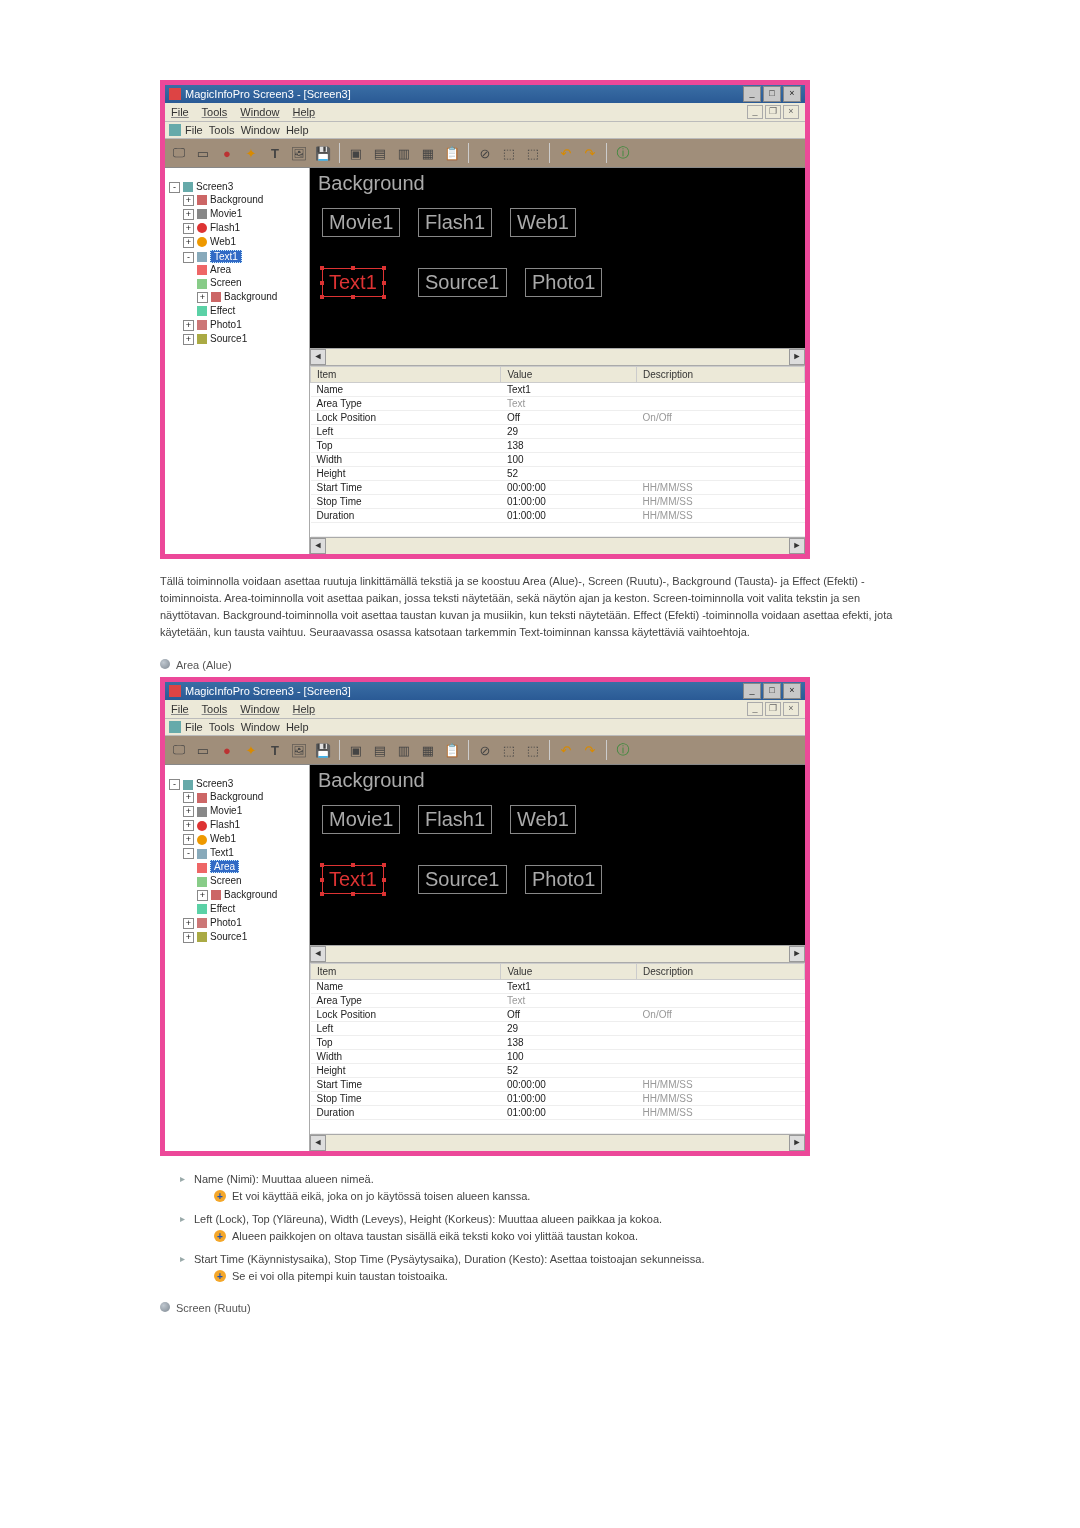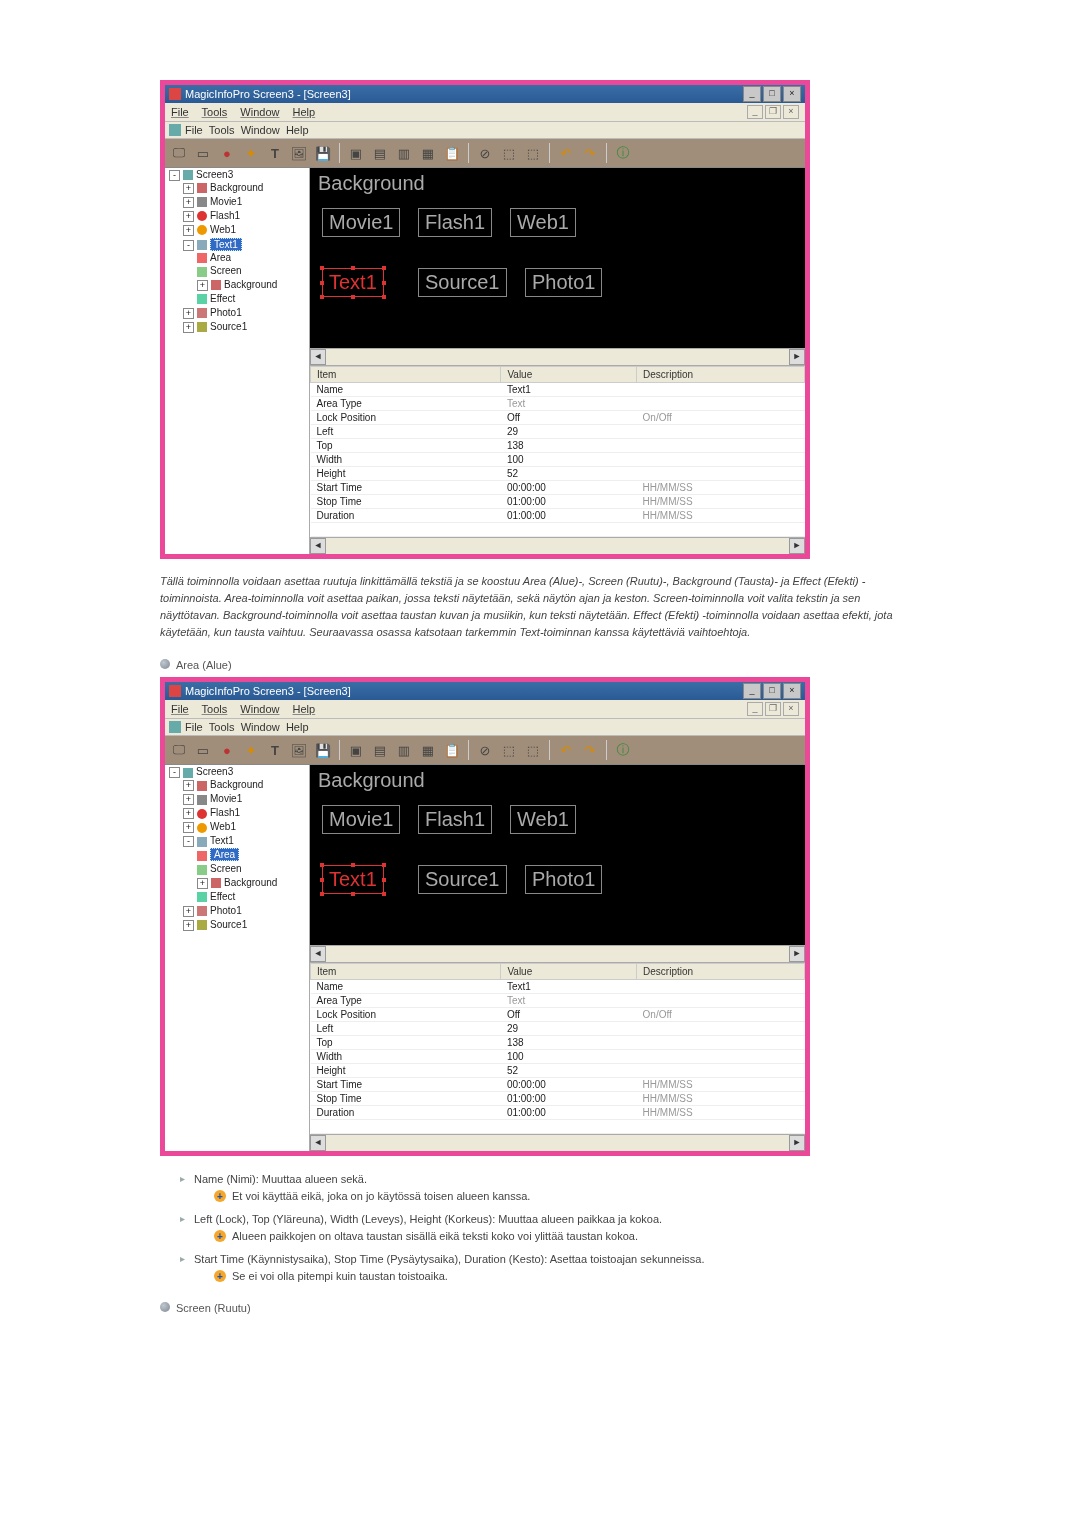--- a/index.html
+++ b/index.html
@@ -77,21 +77,21 @@
   .toolbar .divider { width:1px; height:20px; background:#ccc; margin:0 2px; }
   .app-body {
     display:flex;
     background:#fff;
   }
   
   .tree {
     width:140px;
     background:#fff;
     border-right:1px solid #aaa;
-    padding:0 2px;
+    padding:12px 2px;
     font-size:10px;
     color:#222;
     min-height:320px;
   }
   .tree ul { list-style:none; margin:0; padding-left:14px; }
   .tree > ul { padding-left:2px; }
   .tree li { padding:1px 0; white-space:nowrap; }
   .tree .toggle {
     display:inline-block; width:9px; height:9px;
     border:1px solid #888; text-align:center;
@@ -184,21 +184,20 @@
   }
   .props .pscroll .arrow {
     width:14px; height:14px; background:#ddd; border:1px solid #999;
     font-size:9px; text-align:center; line-height:12px;
   }
 
   
   .para {
     font-size:11px; line-height:1.55; color:#444;
     margin: 10px 0 18px;
-    font-style: italic;
   }
   .sect-head {
     font-size:11px; color:#555;
     margin: 12px 0 6px;
     display:flex; gap:6px;
   }
   .sect-head .bullet-disc {
     width:10px; height:10px; border-radius:50%;
     background: radial-gradient(circle at 35% 35%, #bfc7cf, #7e8892);
     display:inline-block;
@@ -580,21 +579,21 @@
           <div class="arrow">◄</div>
           <div class="arrow">►</div>
         </div>
       </div>
     </div>
   </div>
 </div>
 
 <ul class="notes">
   <li>
-    <span>Name (Nimi): Muuttaa alueen sekä.</span>
+    <span>Name (Nimi): Muuttaa alueen nimeä.</span>
     <ul>
       <li><span class="plus">+</span><span>Et voi käyttää eikä, joka on jo käytössä toisen alueen kanssa.</span></li>
     </ul>
   </li>
   <li>
     <span>Left (Lock), Top (Yläreuna), Width (Leveys), Height (Korkeus): Muuttaa alueen paikkaa ja kokoa.</span>
     <ul>
       <li><span class="plus">+</span><span>Alueen paikkojen on oltava taustan sisällä eikä teksti koko voi ylittää taustan kokoa.</span></li>
     </ul>
   </li>

